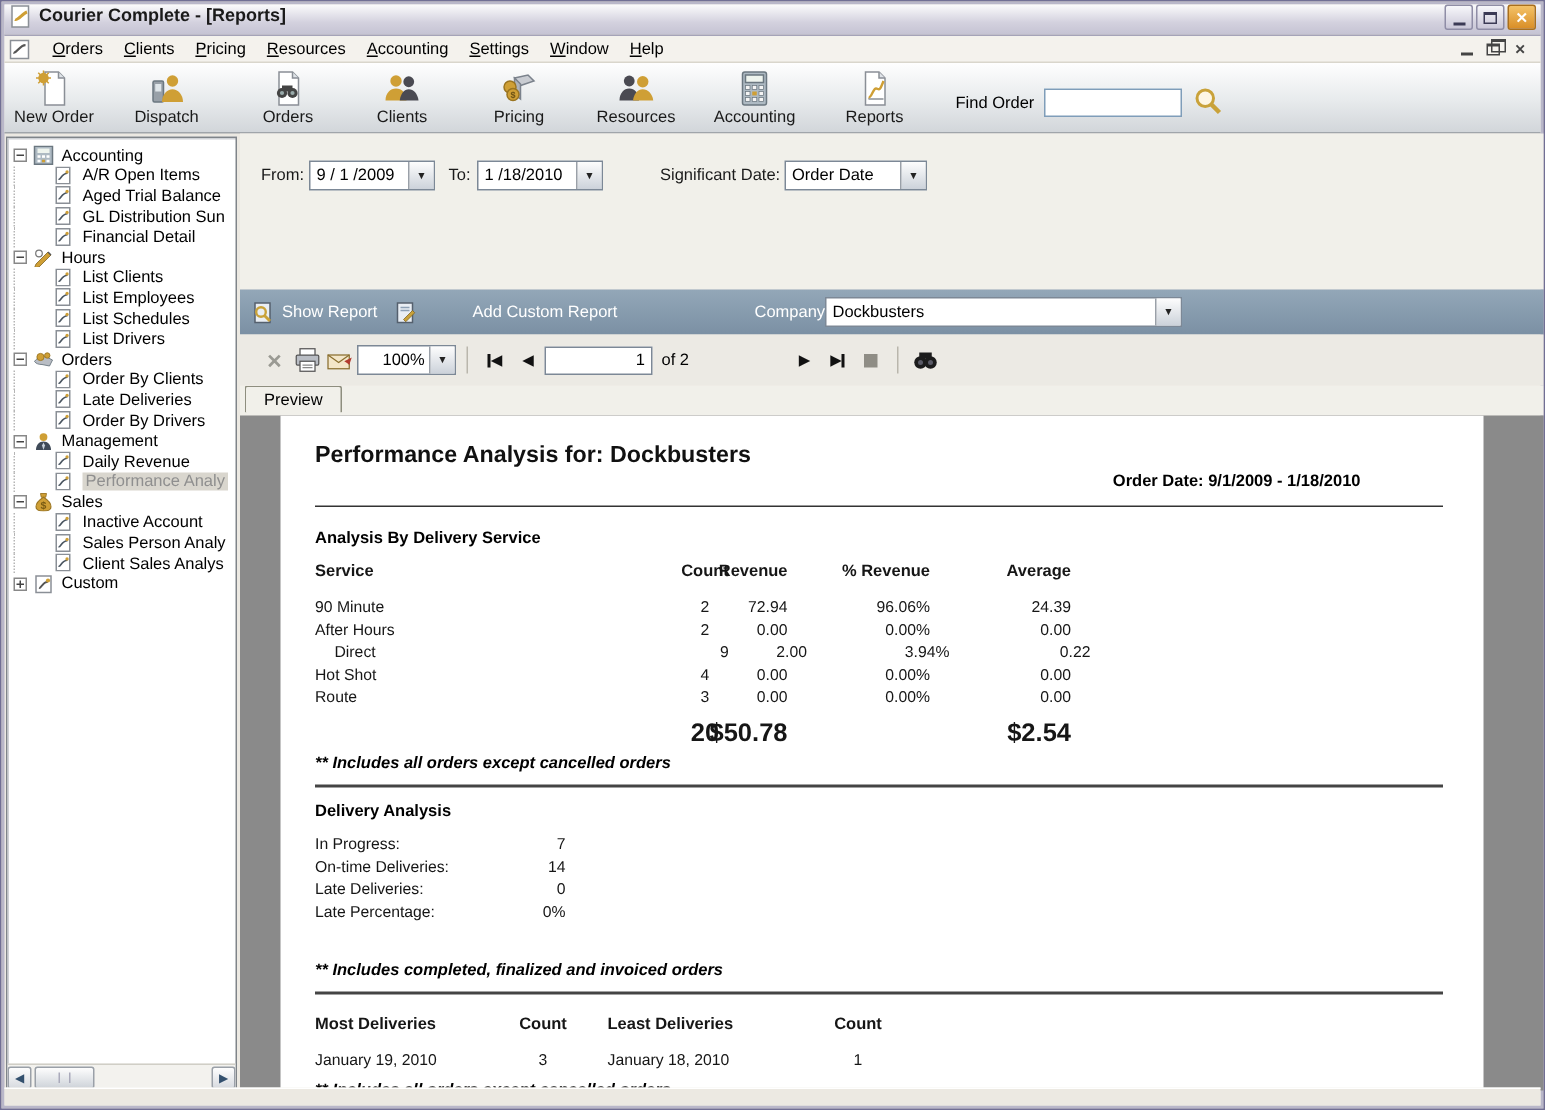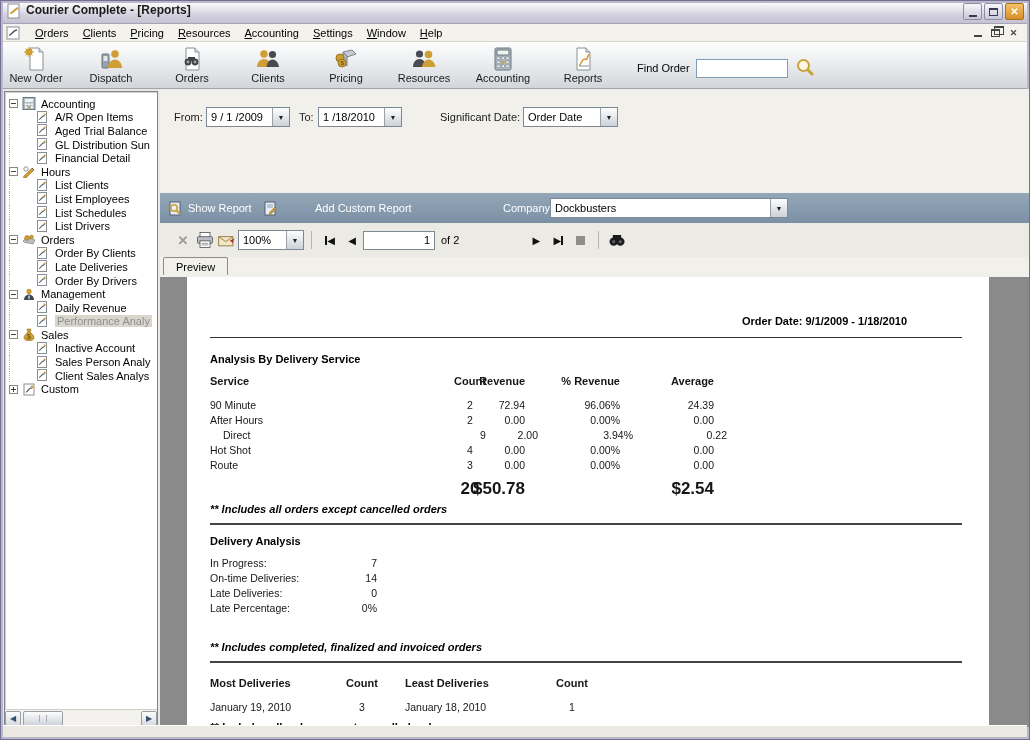--- a/index.html
+++ b/index.html
@@ -90,21 +90,21 @@
                display:flex; align-items:center; padding-left:12px; }
   .vsep { width:1px; height:18px; background:#b9b6ac; margin:0 7px; }
   .vbtn { display:flex; align-items:center; justify-content:center; width:22px; height:22px; color:#222; cursor:default; }
   .vx { color:#9a9a93; font-size:13px; font-weight:bold; }
   .navg { font-size:10px; color:#111; display:flex; align-items:center; }
   .navg .bar { width:2px; height:9px; background:#111; }
   .stopg { width:9px; height:9px; background:#8f8d85; }
   .pageinput { width:72px; height:19px; border:1px solid #7c8896; background:#fff; text-align:right;
                padding:0 4px; font-size:11px; }
   .ofl { margin:0 8px 0 6px; }
-  .vzoom { width:66px; }
+  .vzoom { width:66px;padding-left:12px; }
   .vlogo { margin-left:auto; margin-right:6px; display:flex; align-items:center; gap:10px; }
 
   .tabrow { position:absolute; left:0; top:168px; width:100%; height:20px; background:#f1f0ea; }
   .tab { display:inline-block; margin-left:3px; padding:3px 12px 2px; background:#f1f0ea;
          border:1px solid #8e8e7f; border-bottom:none; border-radius:2px 2px 0 0; font-size:11px; }
 
   .reportarea { position:absolute; left:0; top:188px; width:100%; height:450px; background:#8a8a8a; overflow:hidden; }
   .page { position:absolute; left:27px; top:0; width:802px; height:450px; background:#fff; overflow:hidden; }
   .vscroll { position:absolute; right:0; top:0; width:17px; height:100%; background:#f3f2ee; }
   .vscroll .sbtn { position:absolute; left:0; width:16px; }
@@ -647,20 +647,21 @@
         </span>
       </span>
     </div>
 
     <div class="tabrow">
       <span class="tab">Preview</span>
     </div>
 
     <div class="reportarea">
       <div class="page">
+        <div class="rp-title">Performance Analysis for:  Dockbusters</div>
         <div class="rp-date">Order Date: 9/1/2009 - 1/18/2010</div>
         <div class="rp-hr" style="top:60px;"></div>
 
         <div class="rp-h" style="top:76px;">Analysis By Delivery Service</div>
         <div id="svc-table">
             <div class="rp-row hd" style="top: 98px;">
               <span class="c-service">Service</span>
               <span class="c-count">Count</span>
               <span class="c-revenue">Revenue</span>
               <span class="c-pct">% Revenue</span>

